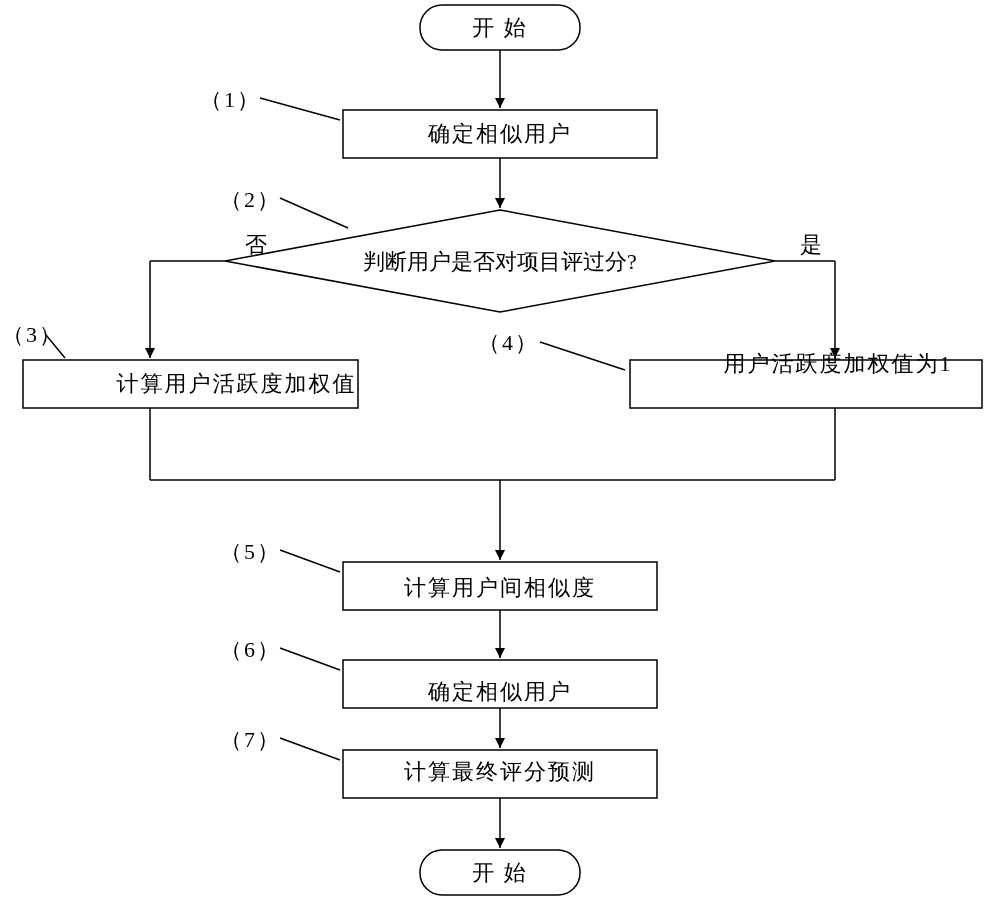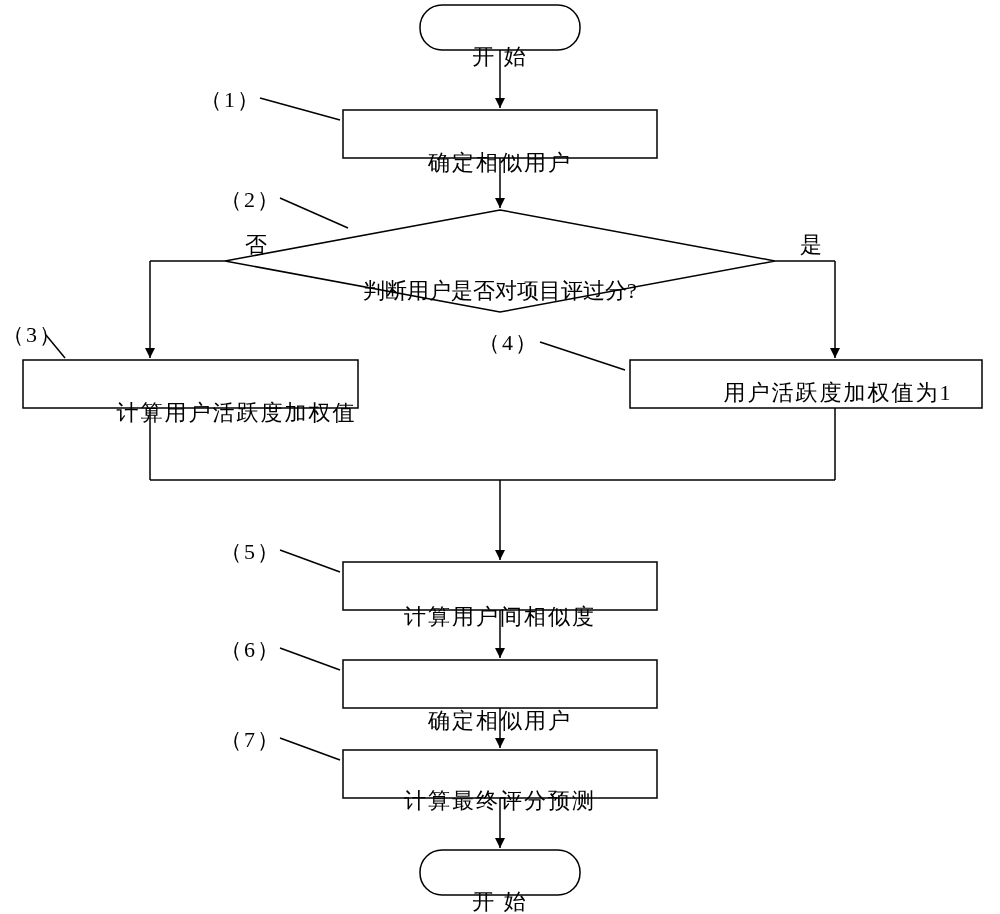--- a/index.html
+++ b/index.html
@@ -16,21 +16,20 @@
   }
   svg { position: absolute; top: 0; left: 0; }
   .node-text {
     position: absolute;
     text-align: center;
     display: flex;
     align-items: center;
     justify-content: center;
     letter-spacing: 2px;
     white-space: nowrap;
-    margin-top: 29px;
   }
   .label {
     position: absolute;
     font-size: 22px;
     letter-spacing: 2px;
   }
 </style>
 </head>
 <body>
 

